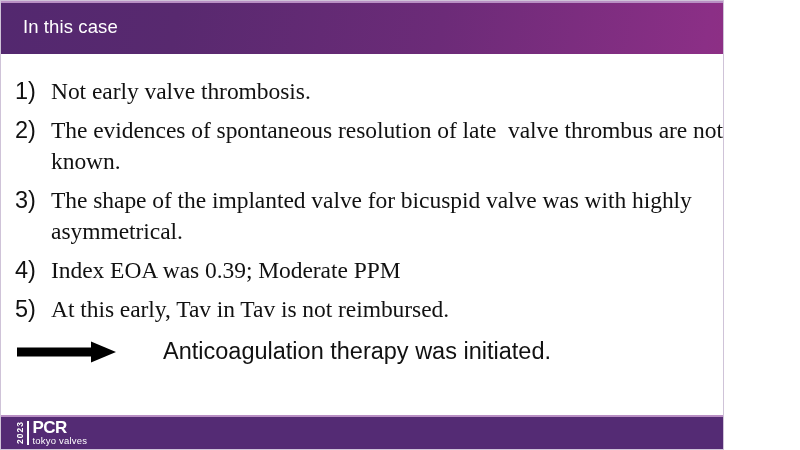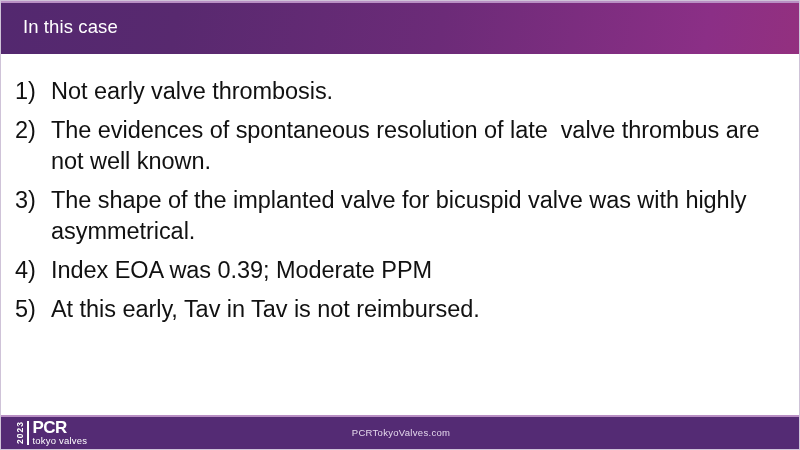--- a/index.html
+++ b/index.html
@@ -6,21 +6,21 @@
   html, body {
     margin: 0;
     padding: 0;
     background: #ffffff;
   }
   body {
     font-family: "Liberation Sans", sans-serif;
   }
   .slide {
     position: relative;
-    width: 800px;
+    width: 724px;
     height: 450px;
     overflow: hidden;
     background: #ffffff;
     box-sizing: border-box;
     border: 1px solid #cfc3d8;
   }
 
   
   .slide-header {
     position: absolute;
@@ -68,20 +68,21 @@
   }
   .bullet-marker {
     flex: 0 0 auto;
     width: 36px;
     text-align: left;
     white-space: pre;
   }
   .bullet-text {
     flex: 1 1 auto;
     white-space: pre-wrap;
+    font-family: Liberation Serif, serif;
   }
 
   
   .arrow-line {
     position: relative;
     display: flex;
     align-items: center;
     margin-top: 2px;
     height: 36px;
   }
@@ -199,30 +200,35 @@
         <span class="bullet-text">Index EOA was 0.39; Moderate PPM</span>
       </li>
 
       <li class="bullet-item">
         <span class="bullet-marker">5)</span>
         <span class="bullet-text">At this early, Tav in Tav is not reimbursed.</span>
       </li>
 
     </ul>
 
+    <div class="arrow-line">
+      <svg class="arrow-icon" viewBox="0 0 100 22" aria-hidden="true">
+        <polygon points="0,6.5 74,6.5 74,0.5 99,11 74,21.5 74,15.5 0,15.5" fill="#000000"></polygon>
+      </svg>
+      <span class="arrow-caption">Anticoagulation therapy was initiated.</span>
+    </div>
   </div>
 
   <div class="slide-footer">
 
     <div class="footer-logo">
       <div class="logo-year">2023</div>
       <div class="logo-rule"></div>
       <div class="logo-stack">
         <div class="logo-pcr">PCR</div>
         <div class="logo-sub">tokyo valves</div>
       </div>
     </div>
 
-    <div class="footer-url">PCRTokyoValves.com</div>
 
   </div>
 
 </div>
 
 </body></html>

